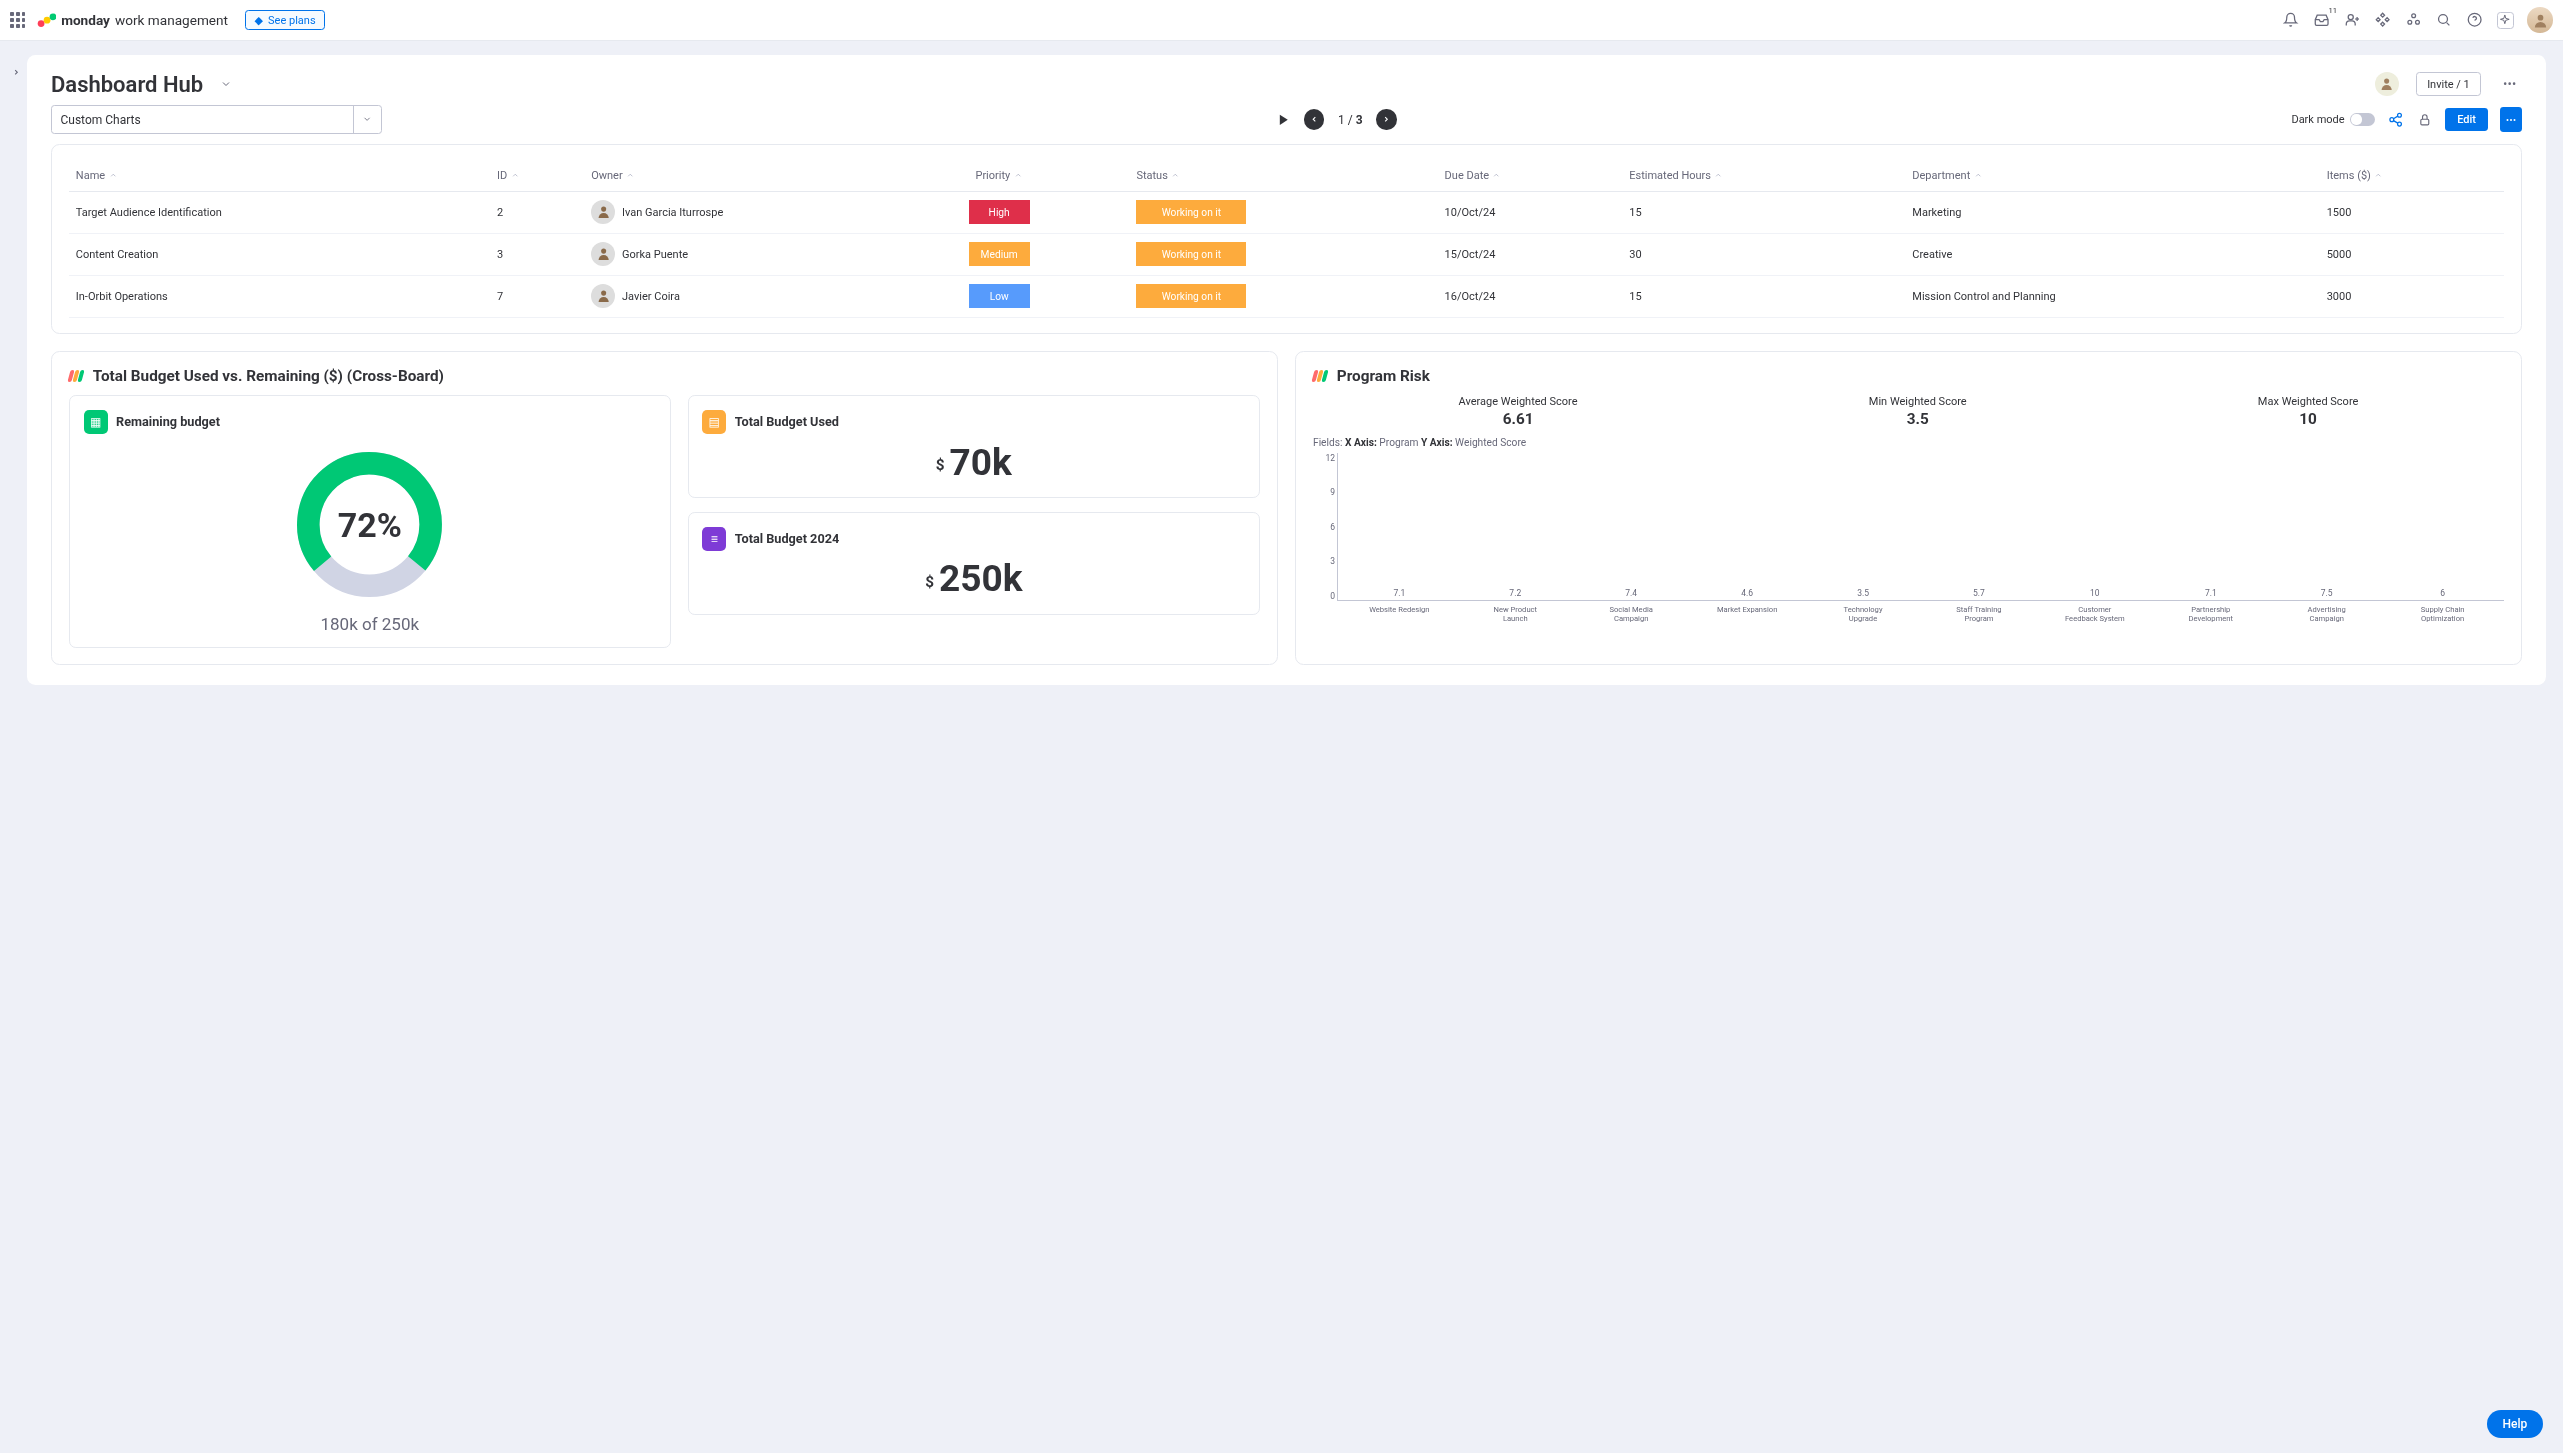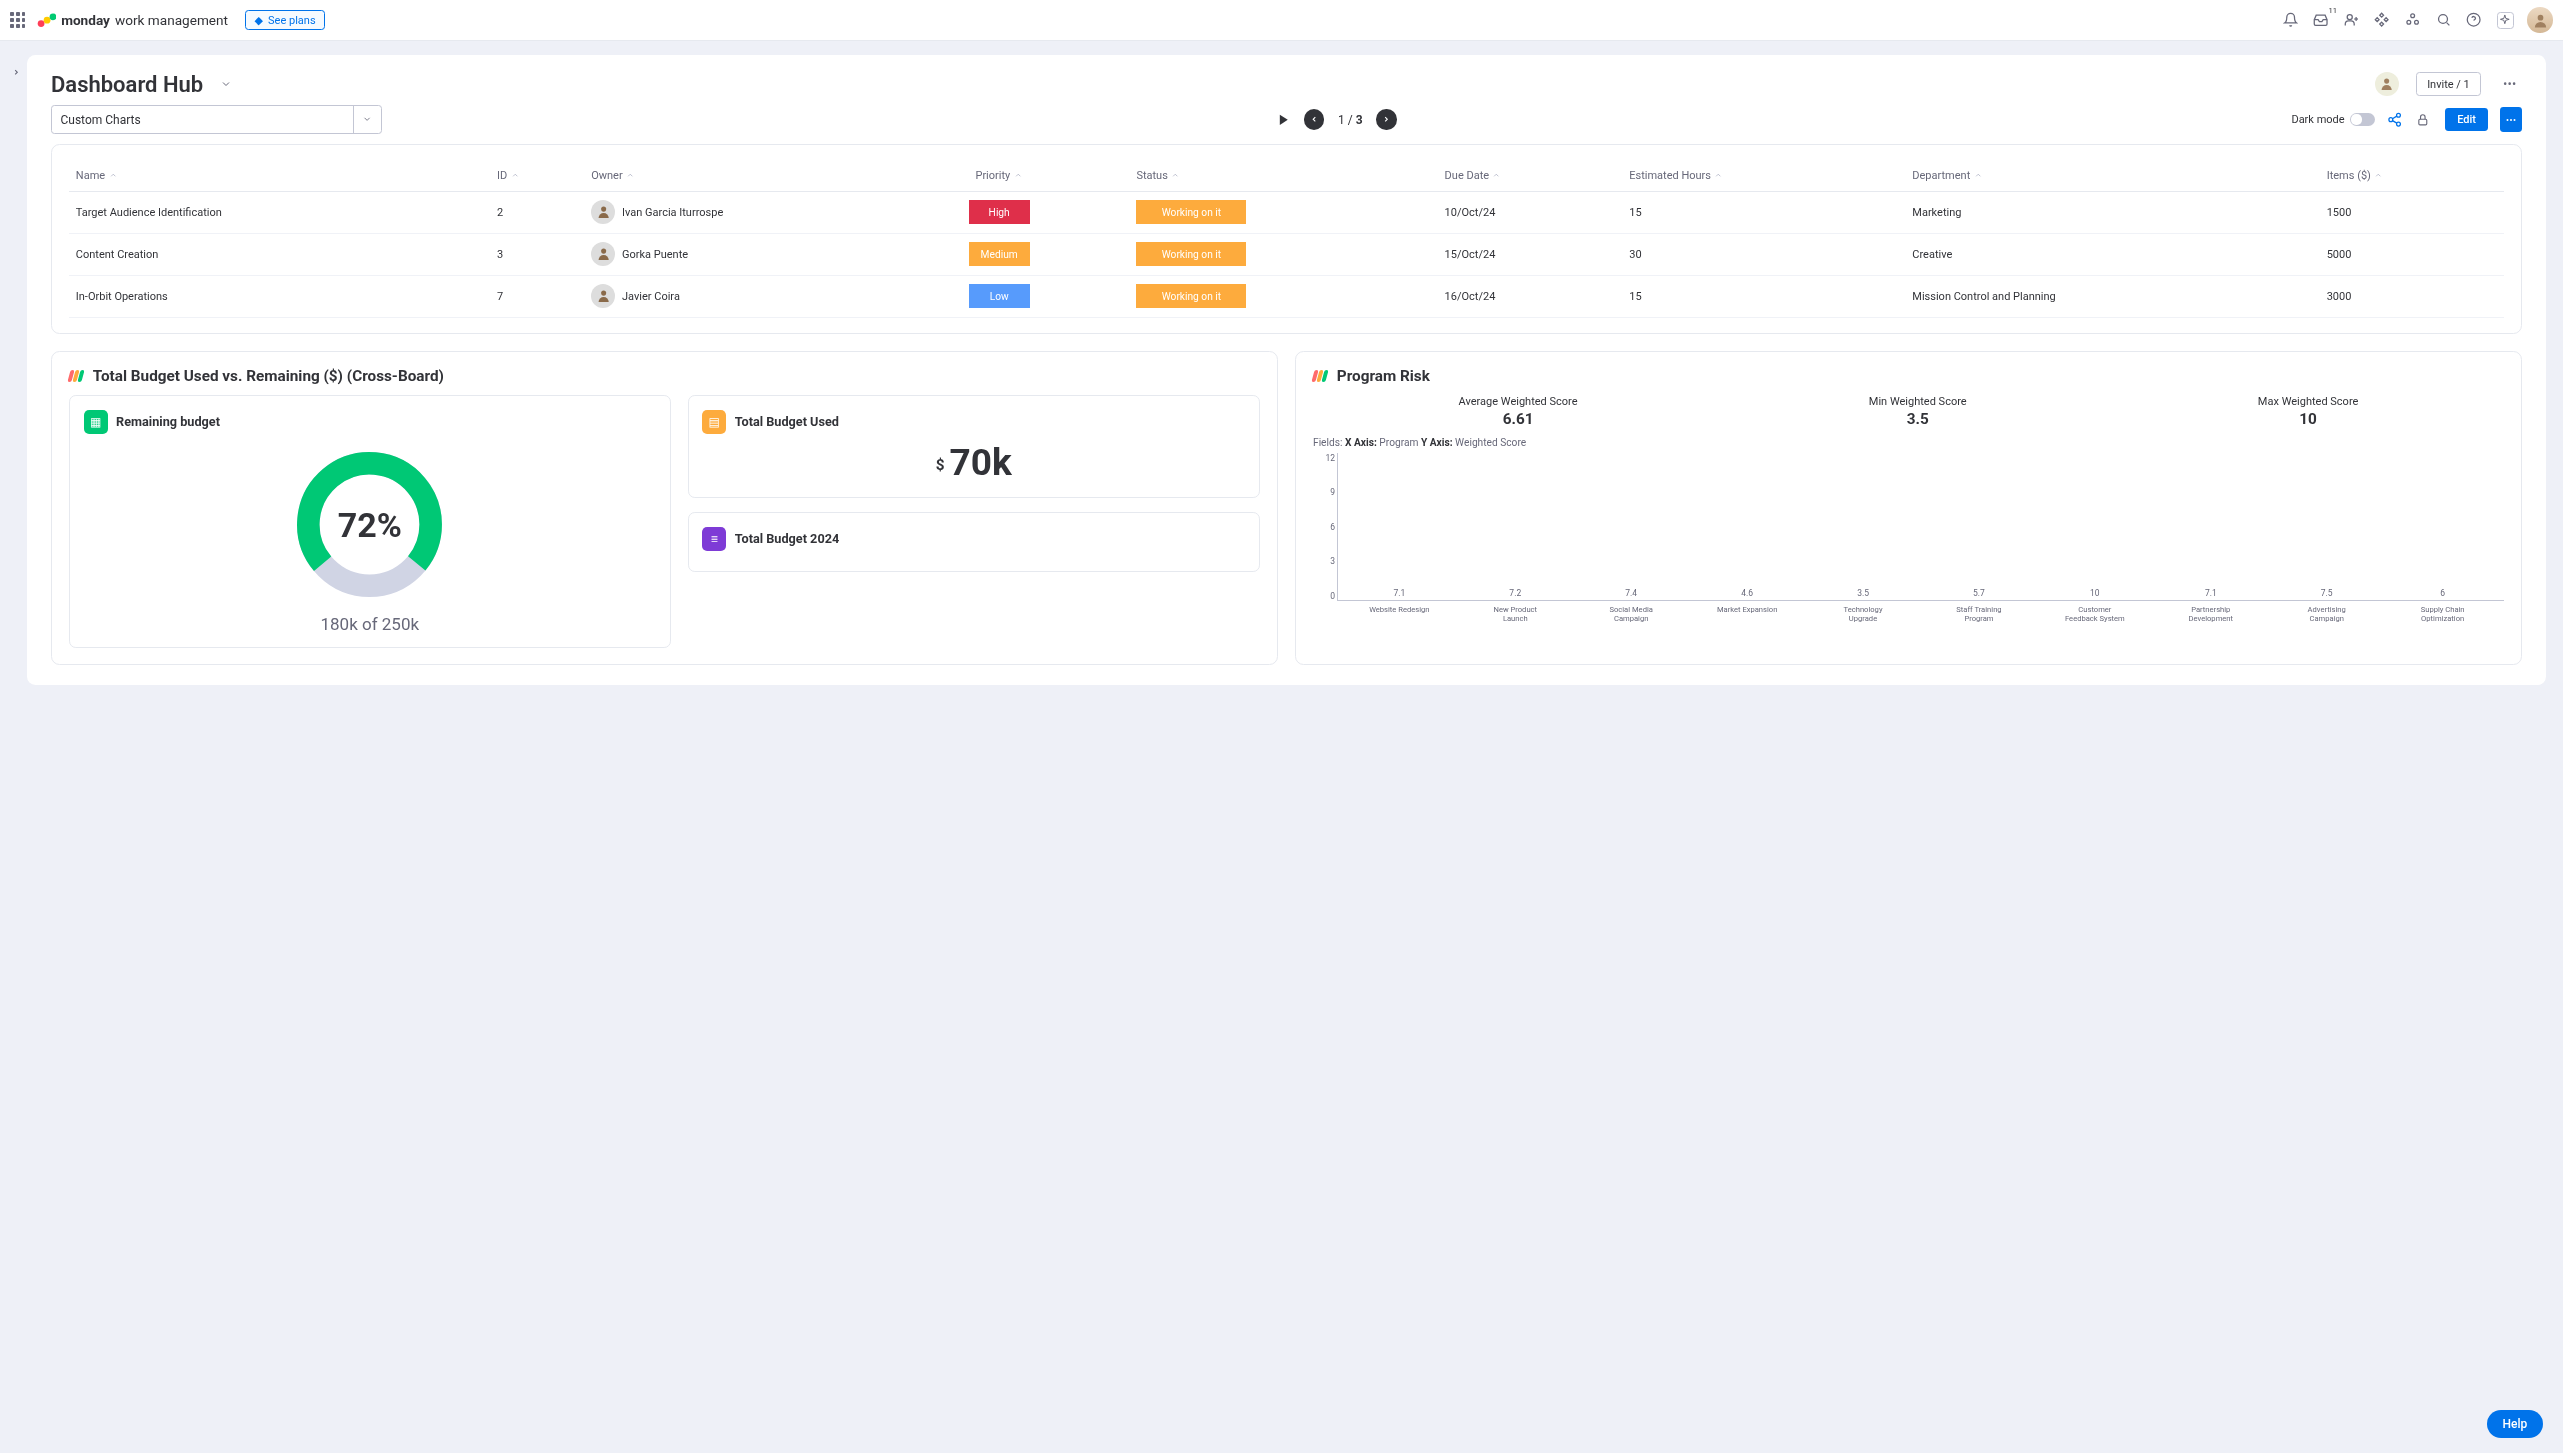--- a/index.html
+++ b/index.html
@@ -6,21 +6,21 @@
 body{background:#eef0f7;color:#323338;font-size:12px}
 .topbar{height:41px;background:#fff;display:flex;align-items:center;padding:0 10.2px;border-bottom:0.8px solid #e6e9ef}
 .apps-icon{width:15.3px;height:15.3px;display:grid;grid-template-columns:repeat(3,1fr);gap:1.7px;margin-right:10.2px;cursor:pointer}
 .apps-icon span{background:#676879;border-radius:0.8px}
 .logo-cluster{display:flex;align-items:center;gap:5.1px;margin-right:8.5px}
 .logo-text{font-weight:700;font-size:13.6px;color:#323338}
 .logo-sub{font-size:13.6px;color:#323338;font-weight:400}
 .see-plans{margin-left:8.5px;border:0.8px solid #0073ea;border-radius:3.4px;padding:2.5px 8.5px;color:#0073ea;font-size:11px;background:#f5faff;display:flex;align-items:center;gap:5.1px;cursor:pointer}
 .topbar-spacer{flex:1}
 .top-icons{display:flex;align-items:center;gap:13.6px}
-.top-icon{width:17px;height:17px;color:#676879;cursor:pointer;position:relative;display:flex;align-items:center;justify-content:flex-start}
+.top-icon{width:17px;height:17px;color:#676879;cursor:pointer;position:relative;display:flex;align-items:center;justify-content:center}
 .inbox-badge{position:absolute;top:-6px;right:-6.8px;font-size:7.6px;color:#323338}
 .avatar-top{width:25.5px;height:25.5px;border-radius:50%;background:linear-gradient(#ecd9c3,#d4b896);display:flex;align-items:center;justify-content:center}
 .container{margin:13.6px 17px 17px 27px;background:#fff;border-radius:8.5px;padding:13.6px 24px 20.4px 24px;position:relative}
 .sidebar-tab{position:absolute;left:-18.7px;top:1.7px;width:15.3px;height:31px;display:flex;align-items:center;justify-content:center;cursor:pointer;color:#676879}
 .board-header{display:flex;align-items:center;gap:17px;padding:3.4px 0 8.5px 0}
 .board-title{font-size:22px;font-weight:600}
 .chev{color:#676879;cursor:pointer}
 .board-header-spacer{flex:1}
 .small-avatar{width:24px;height:24px;border-radius:50%;background:#eed;display:flex;align-items:center;justify-content:center}
 .invite-btn{border:0.8px solid #c3c6d4;border-radius:3.4px;padding:4.2px 10.2px;font-size:11px;cursor:pointer;background:#fff}
@@ -439,20 +439,21 @@
               <span class="panel-icon" style="background:#fdab3d">▤</span>
               <span class="panel-title">Total Budget Used</span>
             </div>
             <div class="stat-val"><span class="curr">$</span><span>70k</span></div>
           </div>
           <div class="stat-panel">
             <div class="panel-head">
               <span class="panel-icon" style="background:#7e3bd6">≡</span>
               <span class="panel-title">Total Budget 2024</span>
             </div>
+            <div class="stat-val"><span class="curr">$</span><span>250k</span></div>
           </div>
         </div>
       </div>
     </div>
 
     <div class="lower-card">
       <div class="card-title-row">
         <span class="title-mark">
             <span></span>
             <span></span>

